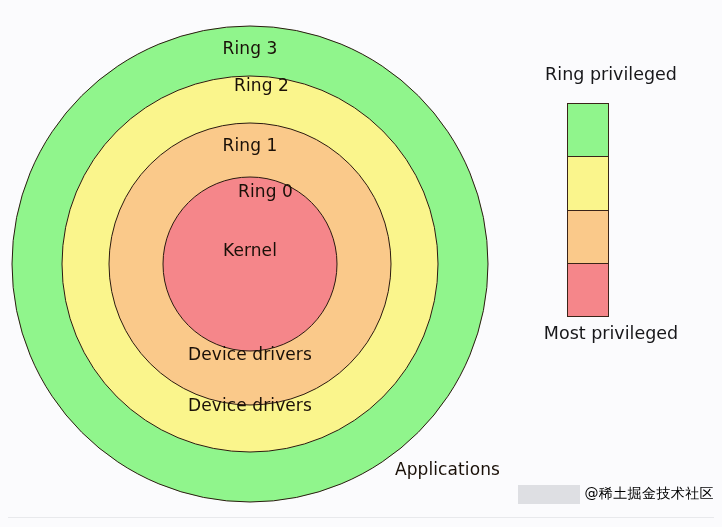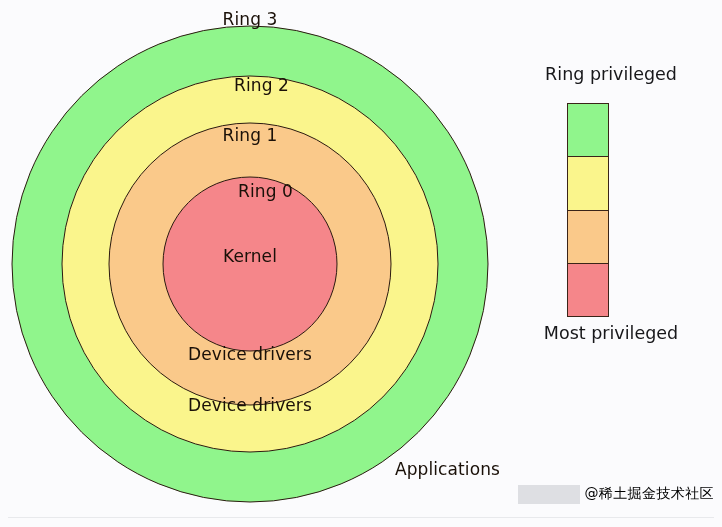--- a/index.html
+++ b/index.html
@@ -135,29 +135,29 @@
   <div id="rings">
 
     <div class="ring" id="ring-outer" style="width: 477px; height: 477px; background: rgb(144, 245, 140); border-color: rgb(43, 26, 16);"></div>
 
     <div class="ring" id="ring-second" style="width: 377px; height: 377px; background: rgb(250, 245, 140); border-color: rgb(43, 26, 16);"></div>
 
     <div class="ring" id="ring-third" style="width: 283px; height: 283px; background: rgb(250, 201, 138); border-color: rgb(43, 26, 16);"></div>
 
     <div class="ring" id="ring-inner" style="width: 175px; height: 175px; background: rgb(245, 134, 138); border-color: rgb(43, 26, 16);"></div>
 
-    <div class="ring-label" style="top:9px;">Ring 3</div>
+    <div class="ring-label" style="top:38px;">Ring 3</div>
 
     <div class="ring-label" style="top:75px;margin-left:23px;">Ring 2</div>
 
-    <div class="ring-label" style="top:125px;">Ring 1</div>
+    <div class="ring-label" style="top:135px;">Ring 1</div>
 
     <div class="ring-label" style="top:181px;margin-left:31px;">Ring 0</div>
 
-    <div class="ring-label" style="top:240px;margin-top:6px;">Kernel</div>
+    <div class="ring-label" style="top:240px;">Kernel</div>
 
     <div class="ring-label" style="top:344px;">Device drivers</div>
 
     <div class="ring-label" style="top:395px;">Device drivers</div>
 
     <div class="ring-label" style="top:459px;text-align:right;">Applications</div>
   </div>
 
   <div id="legend">
 

